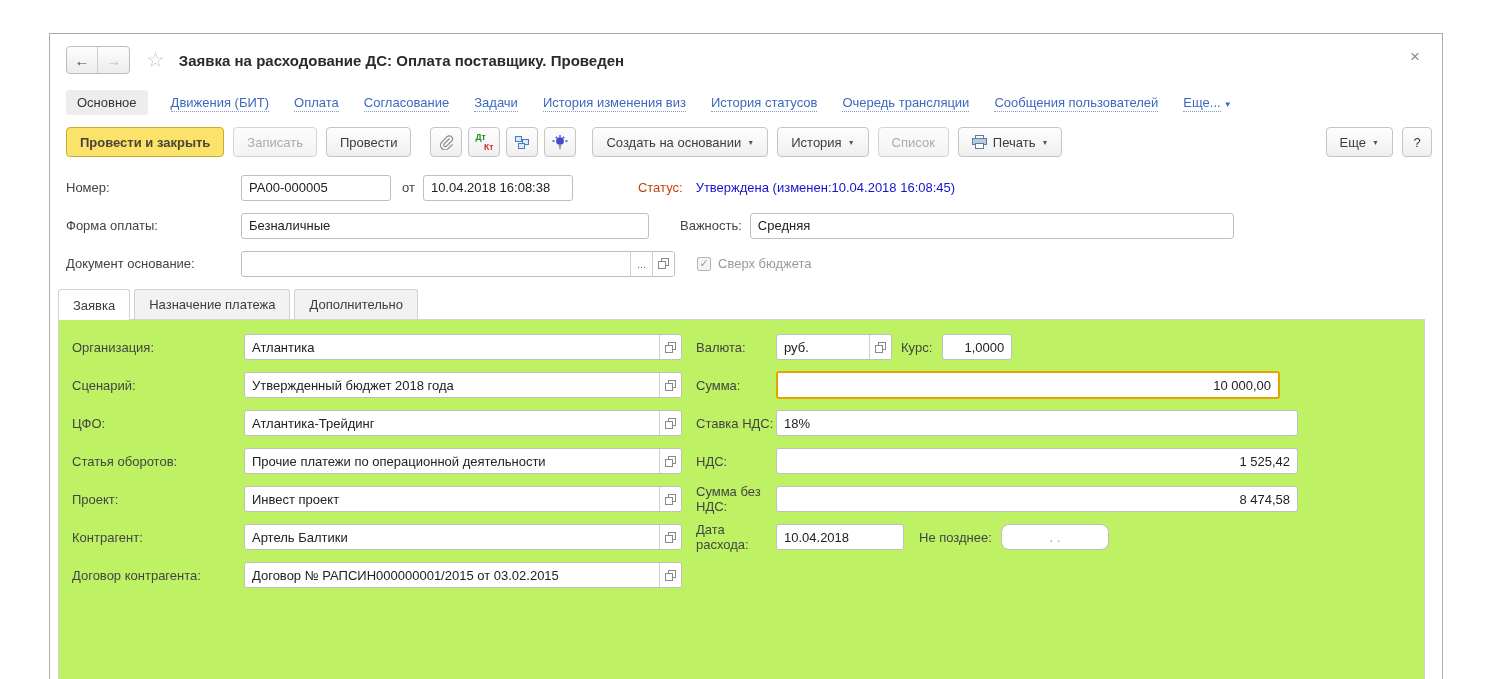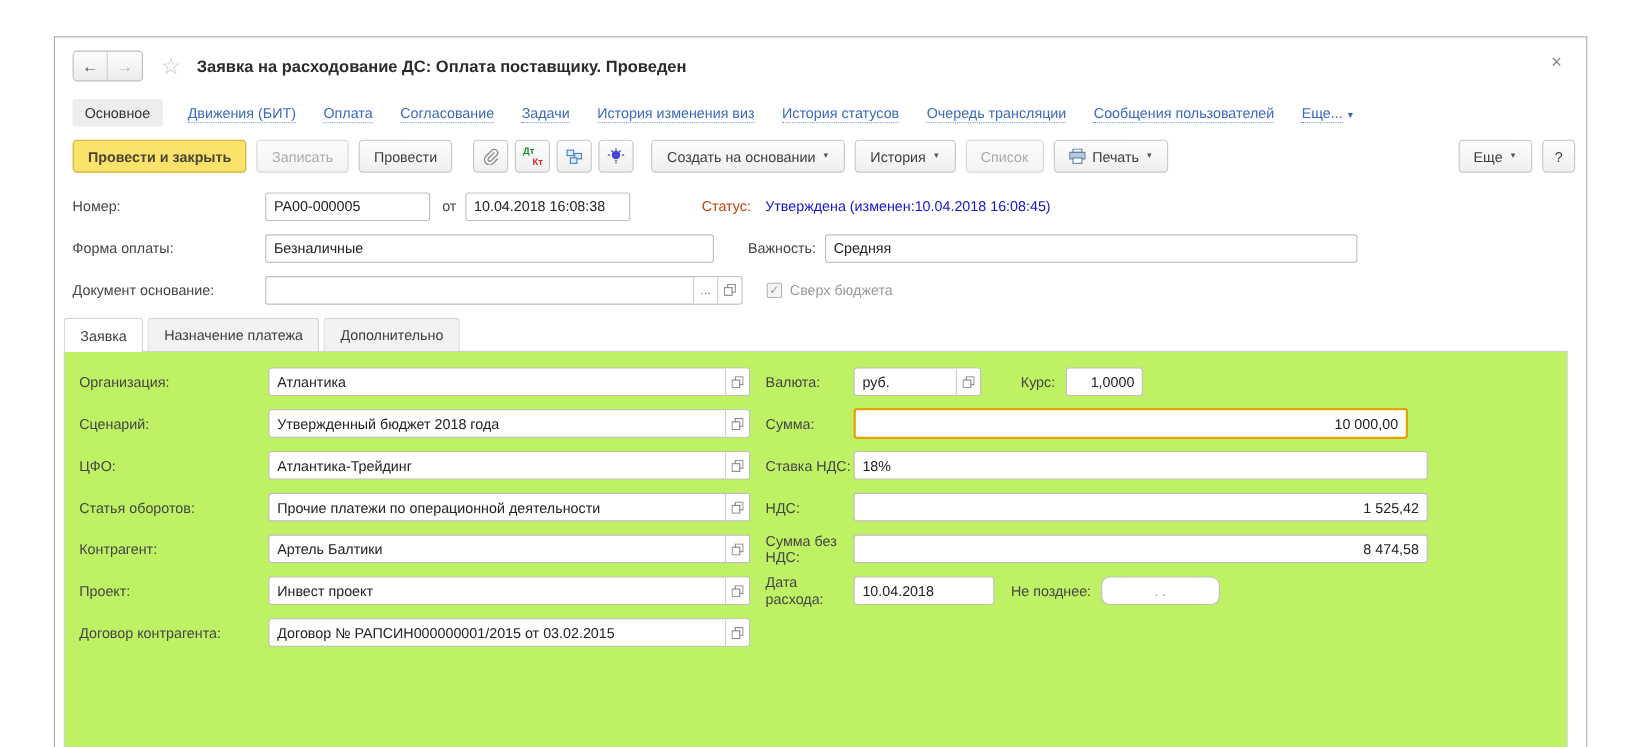--- a/index.html
+++ b/index.html
@@ -262,35 +262,35 @@
           <span class="val">Прочие платежи по операционной деятельности</span>
           <span class="cellbtn">
               <svg class="open-ic" width="11" height="11" viewBox="0 0 11 11">
                 <rect x="3.5" y="0.5" width="7" height="7" fill="#fff" stroke="#888"></rect>
                 <rect x="0.5" y="3.5" width="7" height="7" fill="#fff" stroke="#888"></rect>
               </svg>
             </span>
         </span>
       </div>
       <div class="frow">
+        <span class="lab-l">Проект:</span>
+        <span class="igroup" style="flex:1">
+          <span class="val">Инвест проект</span>
+          <span class="cellbtn">
+              <svg class="open-ic" width="11" height="11" viewBox="0 0 11 11">
+                <rect x="3.5" y="0.5" width="7" height="7" fill="#fff" stroke="#888"></rect>
+                <rect x="0.5" y="3.5" width="7" height="7" fill="#fff" stroke="#888"></rect>
+              </svg>
+            </span>
+        </span>
+      </div>
+      <div class="frow">
         <span class="lab-l">Контрагент:</span>
         <span class="igroup" style="flex:1">
           <span class="val">Артель Балтики</span>
-          <span class="cellbtn">
-              <svg class="open-ic" width="11" height="11" viewBox="0 0 11 11">
-                <rect x="3.5" y="0.5" width="7" height="7" fill="#fff" stroke="#888"></rect>
-                <rect x="0.5" y="3.5" width="7" height="7" fill="#fff" stroke="#888"></rect>
-              </svg>
-            </span>
-        </span>
-      </div>
-      <div class="frow">
-        <span class="lab-l">Проект:</span>
-        <span class="igroup" style="flex:1">
-          <span class="val">Инвест проект</span>
           <span class="cellbtn">
               <svg class="open-ic" width="11" height="11" viewBox="0 0 11 11">
                 <rect x="3.5" y="0.5" width="7" height="7" fill="#fff" stroke="#888"></rect>
                 <rect x="0.5" y="3.5" width="7" height="7" fill="#fff" stroke="#888"></rect>
               </svg>
             </span>
         </span>
       </div>
       <div class="frow">
         <span class="lab-l">Договор контрагента:</span>
@@ -311,21 +311,21 @@
         <span class="lab-r">Валюта:</span>
         <span class="igroup" style="width:116px">
           <span class="val">руб.</span>
           <span class="cellbtn">
               <svg class="open-ic" width="11" height="11" viewBox="0 0 11 11">
                 <rect x="3.5" y="0.5" width="7" height="7" fill="#fff" stroke="#888"></rect>
                 <rect x="0.5" y="3.5" width="7" height="7" fill="#fff" stroke="#888"></rect>
               </svg>
             </span>
         </span>
-        <span class="flabel" style="margin-left:36px">Курс:</span>
+        <span class="flabel" style="margin-left:9px">Курс:</span>
         <span class="inp right" style="width:70px;margin-left:10px">1,0000</span>
       </div>
       <div class="frow">
         <span class="lab-r">Сумма:</span>
         <span class="inp right hl" style="width:504px">10 000,00</span>
       </div>
       <div class="frow">
         <span class="lab-r">Ставка НДС:</span>
         <span class="inp" style="width:522px">18%</span>
       </div>

